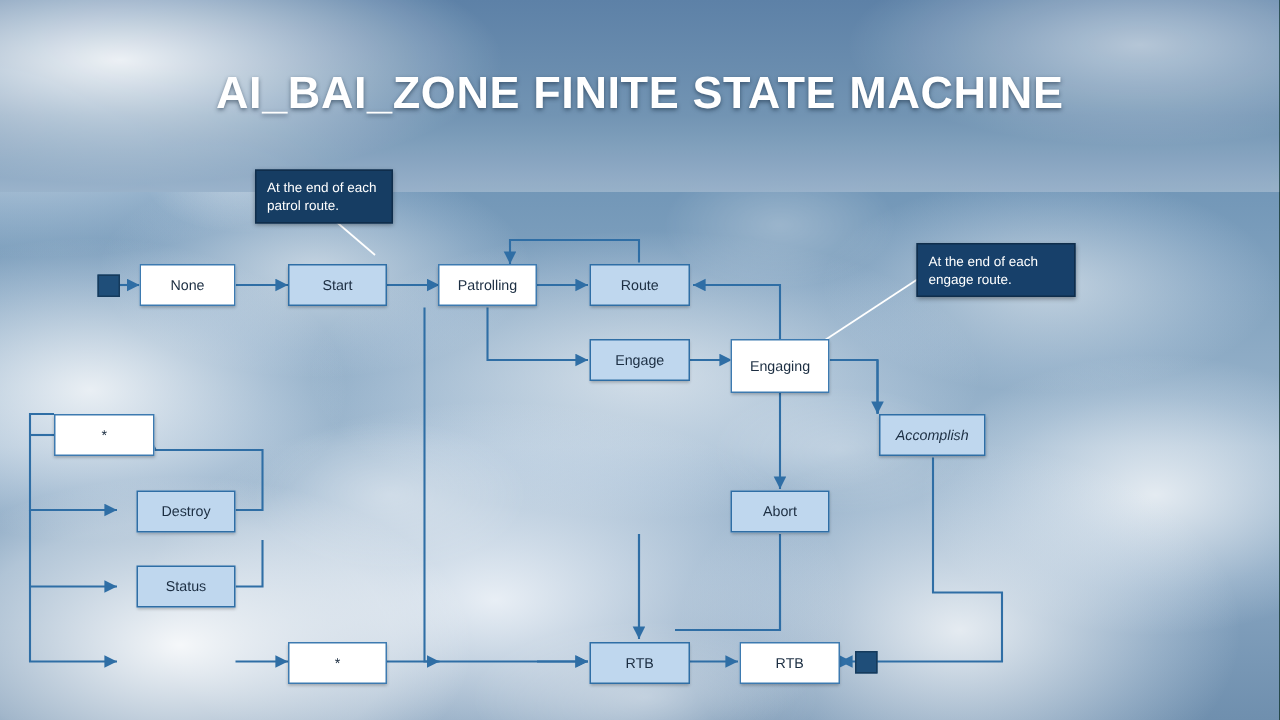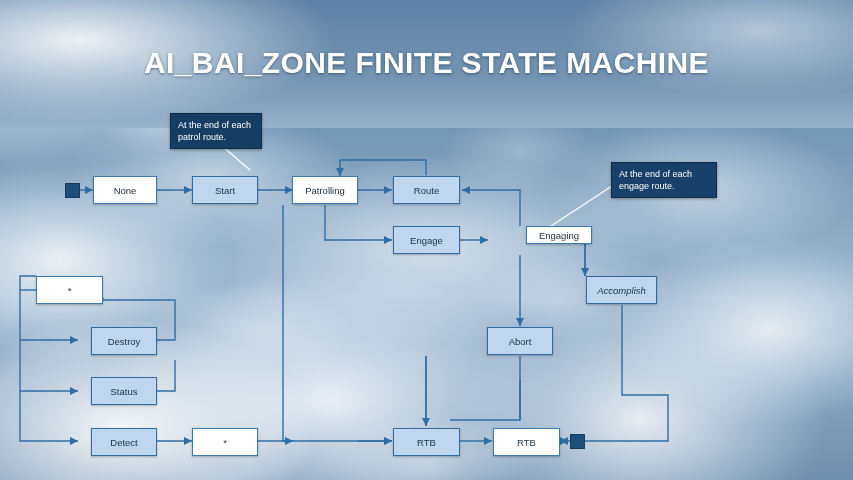--- a/index.html
+++ b/index.html
@@ -225,21 +225,21 @@
     </div>
 
     <div class="node" style="left:393px; top:176px; width:67px; height:28px;">
       <span>Route</span>
     </div>
 
     <div class="node" style="left:393px; top:226px; width:67px; height:28px;">
       <span>Engage</span>
     </div>
 
-    <div class="node white" style="left:487px; top:226px; width:66px; height:18px;margin-left:39px;">
+    <div class="node white" style="left:487px; top:226px; width:66px; height:36px;">
       <span>Engaging</span>
     </div>
 
     <div class="node" style="left:586px; top:276px; width:71px; height:28px;font-style:italic;">
       <span>Accomplish</span>
     </div>
 
     <div class="node" style="left:487px; top:327px; width:66px; height:28px;">
       <span>Abort</span>
     </div>
@@ -249,23 +249,20 @@
     </div>
 
     <div class="node" style="left:91px; top:327px; width:66px; height:28px;">
       <span>Destroy</span>
     </div>
 
     <div class="node" style="left:91px; top:377px; width:66px; height:28px;">
       <span>Status</span>
     </div>
 
-    <div class="node" style="left:91px; top:428px; width:66px; height:28px;">
-      <span>Detect</span>
-    </div>
 
     <div class="node white" style="left:192px; top:428px; width:66px; height:28px;">
       <span>*</span>
     </div>
 
 
     <div class="node" style="left:393px; top:428px; width:67px; height:28px;">
       <span>RTB</span>
     </div>
 

